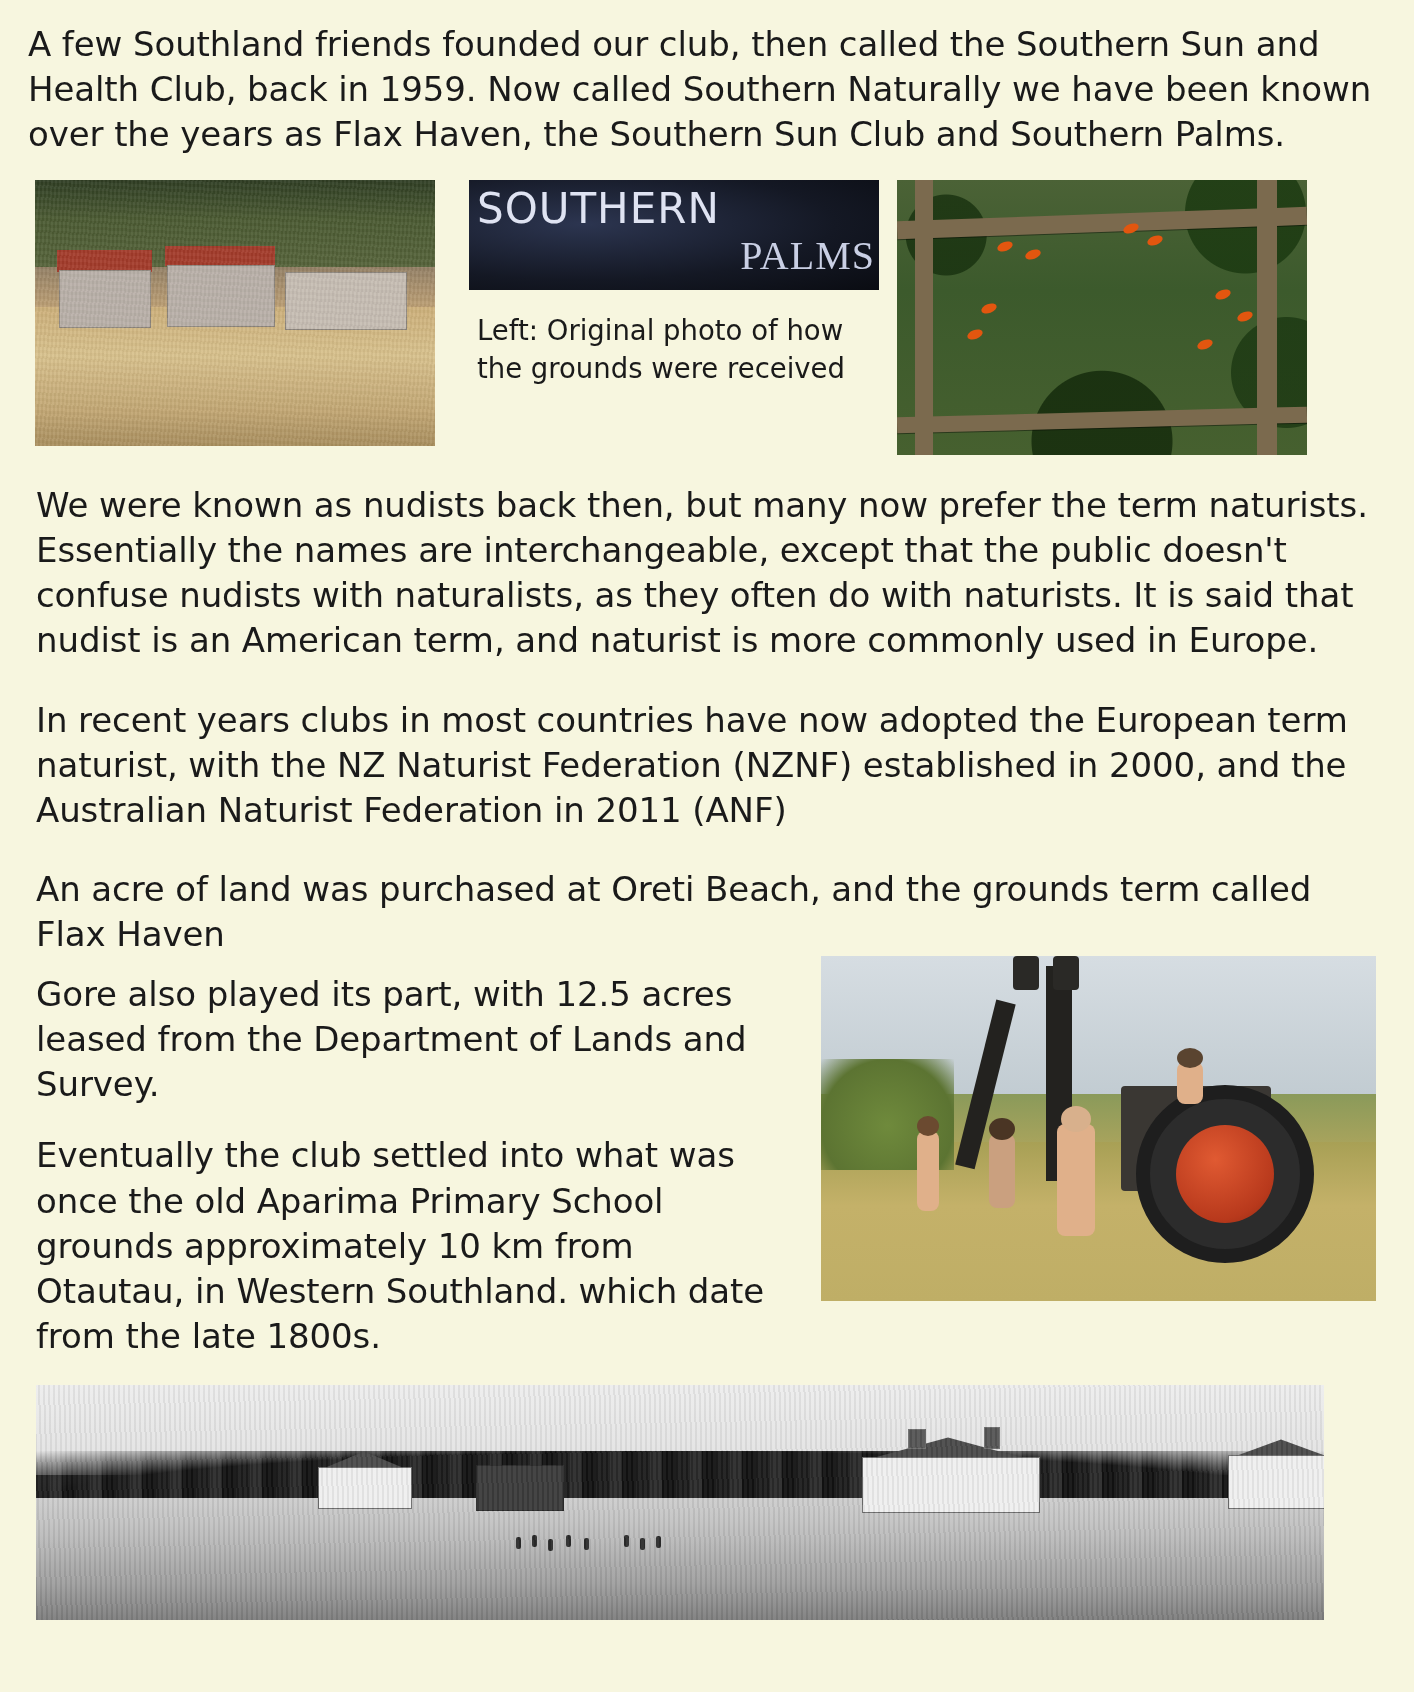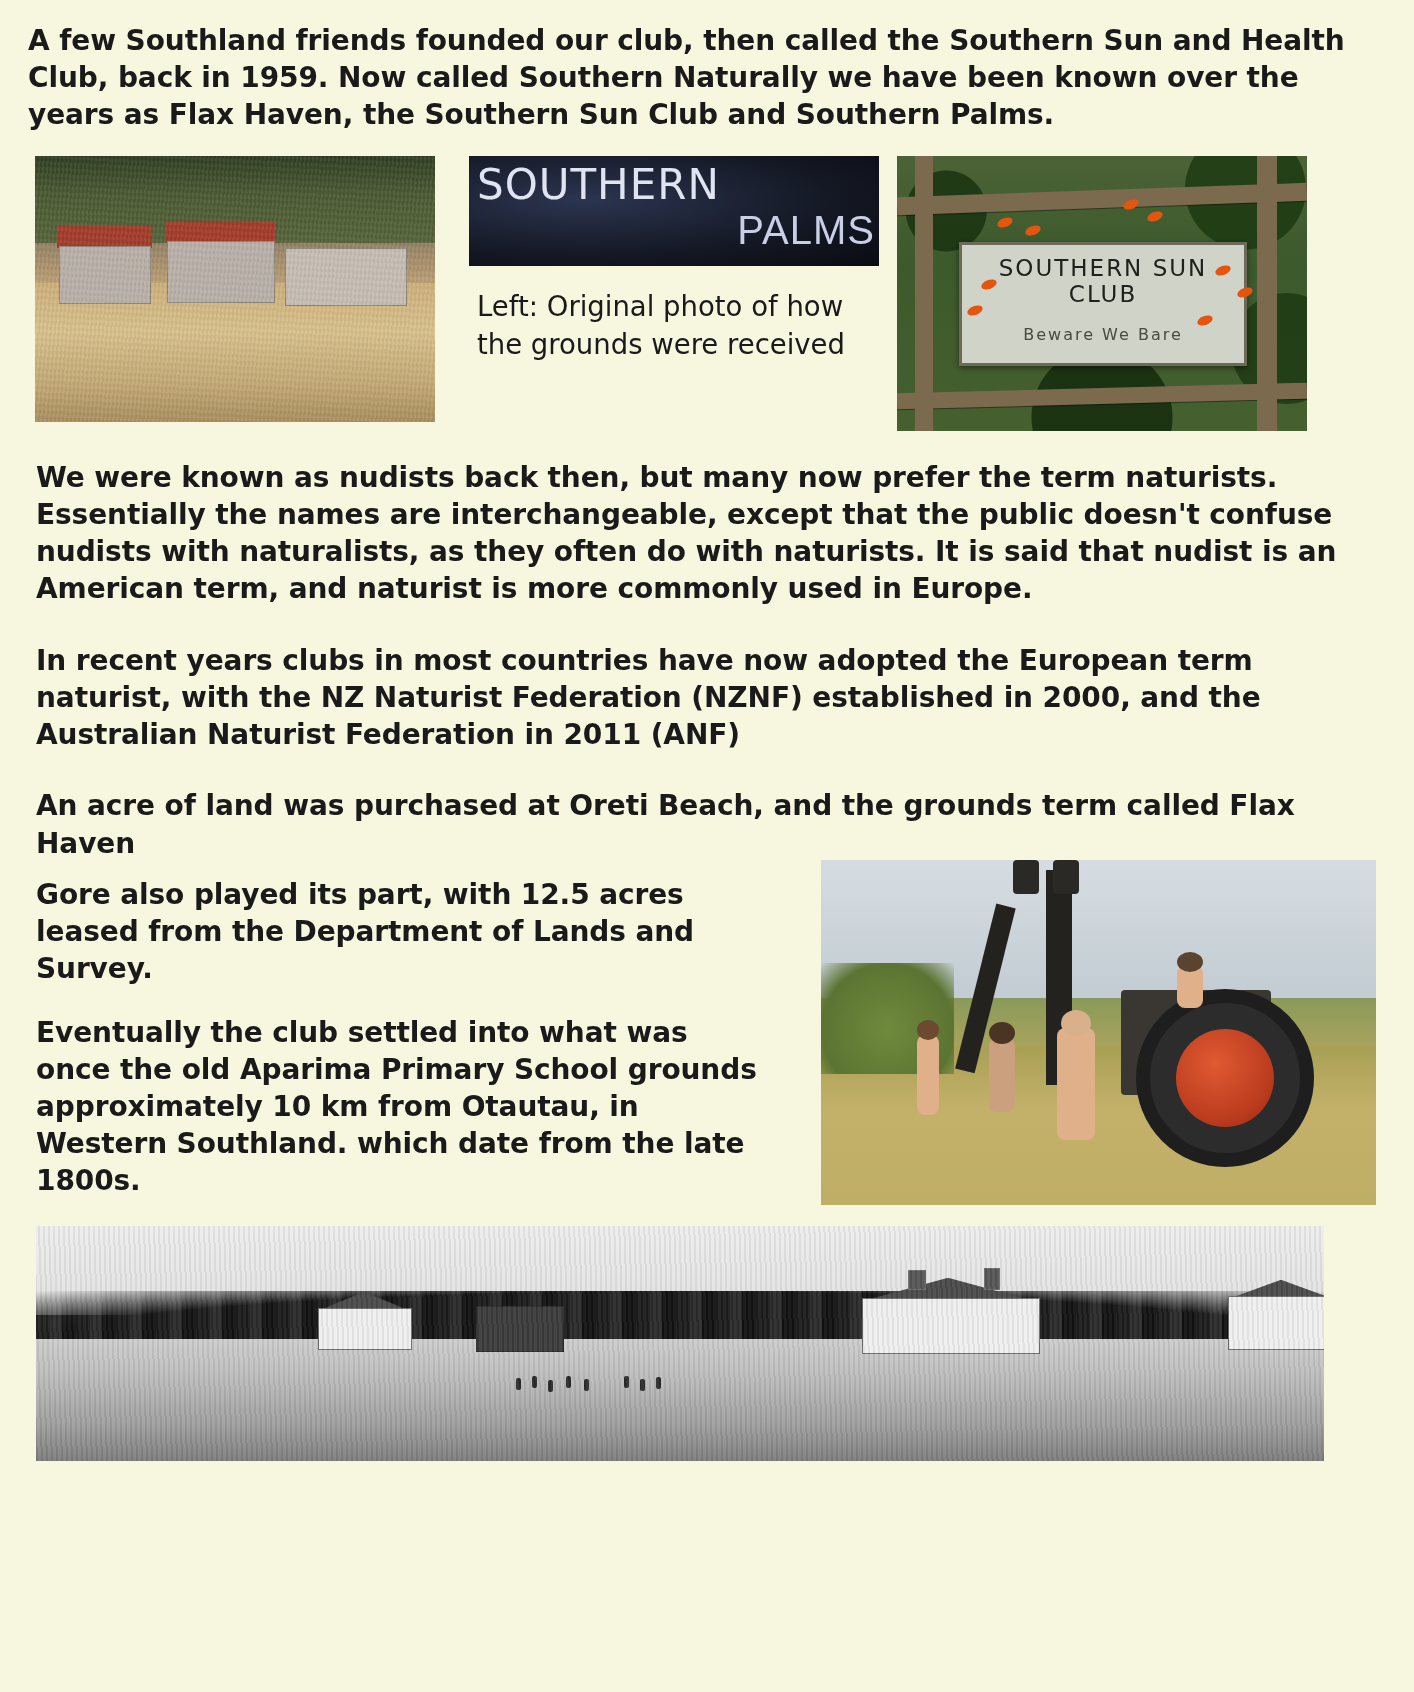--- a/index.html
+++ b/index.html
@@ -16,25 +16,24 @@
     overflow: hidden;
   }
   .page {
     position: relative;
     width: 1414px;
     height: 1692px;
     box-sizing: border-box;
     padding: 22px 28px 0 28px;
   }
   p, .para {
-    font-size: 28px;
+    font-size: 34px;
     line-height: 1.33;
     margin: 0 0 0 0;
     letter-spacing: -0.1px;
-    font-weight: bold;
   }
   .intro {
     margin: 0 10px 0 0;
   }
   
   .img-row {
     display: flex;
     align-items: flex-start;
     margin-top: 22px;
     gap: 0;
@@ -92,21 +91,21 @@
     left: 8px; top: 4px;
     font-family: "DejaVu Sans", sans-serif;
     font-size: 42px;
     letter-spacing: 1px;
     color: #dfe3f2;
     font-weight: 400;
   }
   .palms-sign .l2 {
     position: absolute;
     right: 4px; top: 52px;
-    font-family: Liberation Sans, sans-serif;
+    font-family: Liberation Serif, serif;
     font-size: 40px;
     letter-spacing: 1px;
     color: #c9cfe4;
   }
   .caption {
     font-size: 27.5px;
     line-height: 1.38;
     margin-top: 22px;
     margin-left: 8px;
   }
@@ -318,25 +317,20 @@
       </div>
       <div class="caption">Left: Original photo of how the grounds were received</div>
     </div>
 
     <div class="photo photo-sign">
       <div class="foliage"></div>
       <div class="rail" style="left:0; top:34px; width:100%; height:18px; transform:rotate(-2deg);"></div>
       <div class="rail" style="left:0; top:232px; width:100%; height:16px; transform:rotate(-1.5deg);"></div>
       <div class="rail" style="left:18px; top:0; width:18px; height:275px;"></div>
       <div class="rail" style="right:30px; top:0; width:20px; height:275px;"></div>
-      <div class="board">
-        <div class="t1">SOUTHERN  SUN</div>
-        <div class="t2">CLUB</div>
-        <div class="t3">Beware  We  Bare</div>
-      </div>
       <div class="flower" style="left:100px; top:62px;"></div>
       <div class="flower" style="left:128px; top:70px;"></div>
       <div class="flower" style="left:226px; top:44px;"></div>
       <div class="flower" style="left:250px; top:56px;"></div>
       <div class="flower" style="left:84px; top:124px;"></div>
       <div class="flower" style="left:70px; top:150px;"></div>
       <div class="flower" style="left:318px; top:110px;"></div>
       <div class="flower" style="left:340px; top:132px;"></div>
       <div class="flower" style="left:300px; top:160px;"></div>
     </div>

